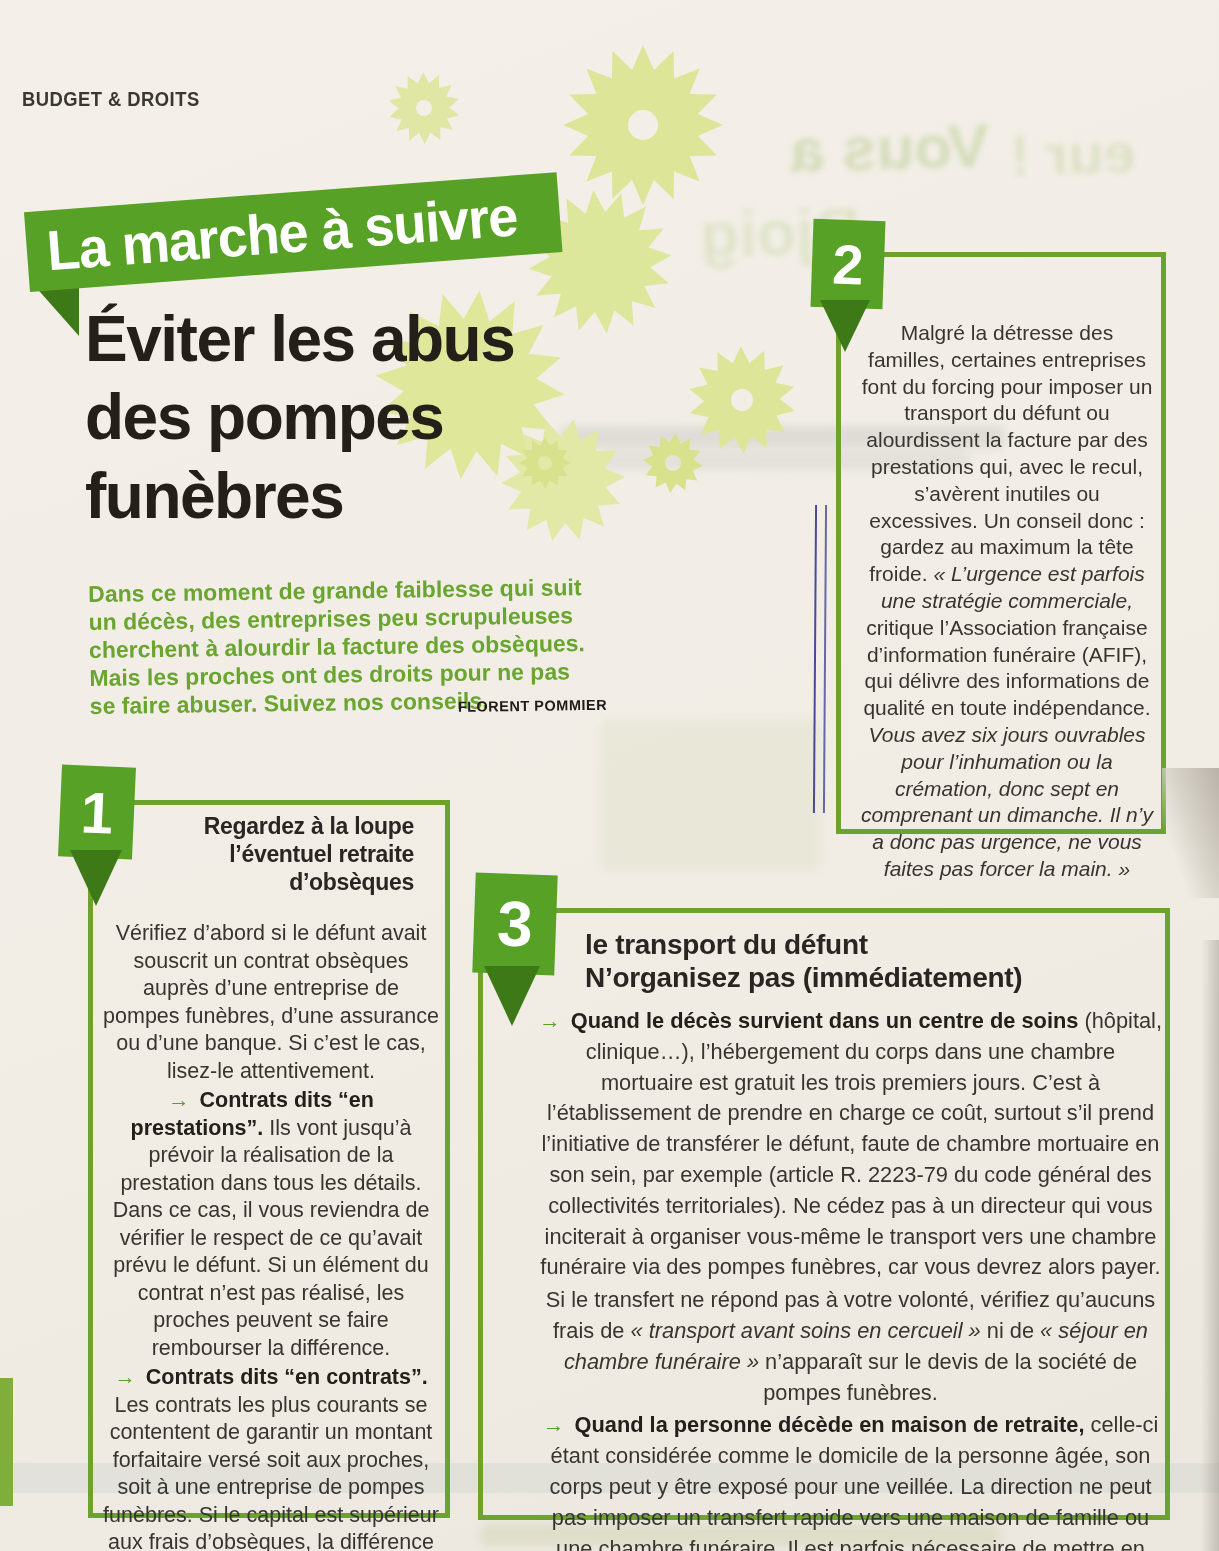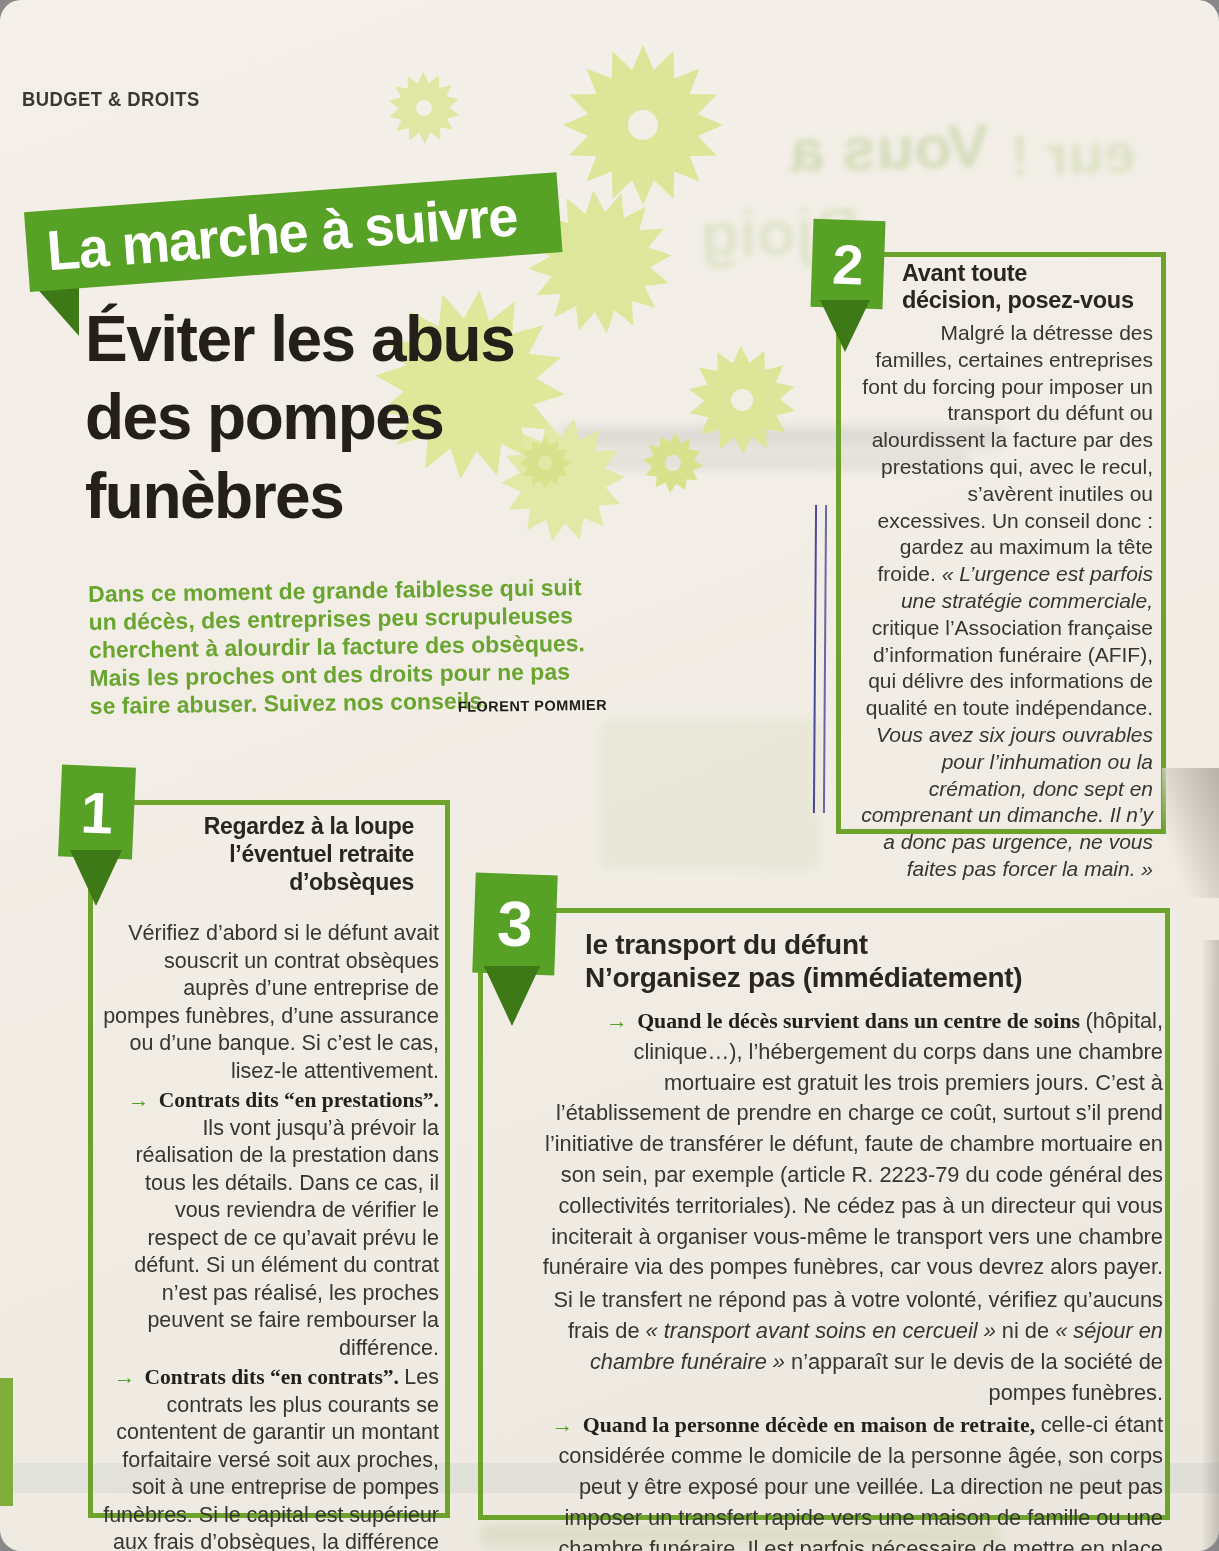--- a/index.html
+++ b/index.html
@@ -2,21 +2,20 @@
 <html lang="fr"><head>
 <meta charset="utf-8">
 <style>
   html,body{margin:0;padding:0;background:#888;}
   .page{
     position:relative;width:1219px;height:1551px;margin:0 auto;
     background:linear-gradient(160deg,#f4f0e9 0%,#f1ede5 55%,#ece7de 100%);
     overflow:hidden;
     font-family:"Liberation Sans", sans-serif;
     color:#2b2724;
-    border-radius:21px;
   }
   
   .gears{position:absolute;inset:0;z-index:1;pointer-events:none;}
   .ghost{position:absolute;z-index:0;color:rgba(139,176,77,0.30);
     font-weight:bold;transform:scaleX(-1) rotate(1.5deg);filter:blur(3px);
     white-space:nowrap;}
   .ghost-bar{position:absolute;z-index:0;filter:blur(5px);border-radius:8px;}
   .edge-shadow-right{position:absolute;right:0;top:940px;width:18px;height:611px;
     background:linear-gradient(to left,rgba(120,115,105,0.35),rgba(120,115,105,0));z-index:6;}
   .page-curl{position:absolute;left:1162px;top:768px;width:57px;height:130px;
@@ -45,24 +44,24 @@
     letter-spacing:0.5px;font-weight:bold;}
   
   .nbox{position:absolute;box-sizing:border-box;border:5px solid #6da32d;
     background:transparent;z-index:2;}
   .tab{position:absolute;z-index:4;}
   .tab-square{display:flex;align-items:center;justify-content:center;
     color:#fff;font-weight:bold;}
   .tab-fold{position:absolute;clip-path:polygon(0 0,100% 0,50% 100%);}
   .box-heading{position:absolute;z-index:4;font-weight:bold;color:#2a2522;
     letter-spacing:-0.3px;}
-  .box-body{position:absolute;z-index:4;color:#38342f;text-align:right;}
+  .box-body{position:absolute;z-index:4;color:#38342f;text-align:center;}
   .box-body p.rp{margin:0 0 2px 0;}
   .box-body .arrow{font-weight:bold;margin-right:4px;}
-  .box-body strong{color:#23201c;font-family:Liberation Serif, serif;}
+  .box-body strong{color:#23201c;}
   .pen-line{position:absolute;left:814px;top:505px;width:8px;height:308px;z-index:5;
     border-left:2px solid rgba(46,46,140,0.85);border-right:2px solid rgba(46,46,140,0.7);
     transform:rotate(0.4deg);}
   
   #box1{left:88px;top:800px;width:362px;height:718px;}
   #box1-heading{left:154px;top:812px;width:260px;font-size:23px;line-height:28px;}
   #box1-body{left:103px;top:920px;width:336px;font-size:21.5px;line-height:27.5px;}
   #box2{left:836px;top:252px;width:330px;height:582px;}
   #box2-heading{left:902px;top:260px;width:260px;font-size:23.5px;line-height:27px;}
   #box2-body{left:861px;top:320px;width:292px;font-size:21px;line-height:26.8px;}
@@ -136,24 +135,20 @@
       <p class="rp"><span>Vérifiez d’abord si le défunt avait souscrit un contrat obsèques auprès d’une entreprise de pompes funèbres, d’une assurance ou d’une banque. Si c’est le cas, lisez-le attentivement.</span></p>
       <p class="rp"><span class="arrow" style="color: rgb(85, 160, 40);">→</span><strong> Contrats dits “en prestations”. </strong><span>Ils vont jusqu’à prévoir la réalisation de la prestation dans tous les détails. Dans ce cas, il vous reviendra de vérifier le respect de ce qu’avait prévu le défunt. Si un élément du contrat n’est pas réalisé, les proches peuvent se faire rembourser la différence.</span></p>
       <p class="rp"><span class="arrow" style="color: rgb(85, 160, 40);">→</span><strong> Contrats dits “en contrats”. </strong><span>Les contrats les plus courants se contentent de garantir un montant forfaitaire versé soit aux proches, soit à une entreprise de pompes funèbres. Si le capital est supérieur aux frais d’obsèques, la différence doit être reversée aux héritiers.</span></p>
     </div>
 
   <section class="nbox" id="box2" style="border-color: rgb(109, 163, 45);"></section>
   <div class="tab" id="tab2">
     <div class="tab-square" style="width: 72px; height: 88px; font-size: 56px; transform: rotate(2deg); background: rgb(87, 161, 38);">2</div>
     <div class="tab-fold" style="left: 8px; top: 80px; width: 50px; height: 52px; background: rgb(61, 122, 23);"></div>
   </div>
-  <h2 class="box-heading" id="box2-heading" style="margin:0;">
-      <div>Avant toute</div>
-      <div>décision, posez-vous</div>
-    </h2>
   <div class="box-body" id="box2-body">
       <p class="rp"><span>Malgré la détresse des familles, certaines entreprises font du forcing pour imposer un transport du défunt ou alourdissent la facture par des prestations qui, avec le recul, s’avèrent inutiles ou excessives. Un conseil donc : gardez au maximum la tête froide. </span><em>« L’urgence est parfois une stratégie commerciale, </em><span>critique l’Association française d’information funéraire (AFIF), qui délivre des informations de qualité en toute indépendance. </span><em>Vous avez six jours ouvrables pour l’inhumation ou la crémation, donc sept en comprenant un dimanche. Il n’y a donc pas urgence, ne vous faites pas forcer la main. »</em></p>
     </div>
   <div class="pen-line"></div>
 
   <section class="nbox" id="box3" style="border-color: rgb(109, 163, 45);"></section>
   <div class="tab" id="tab3">
     <div class="tab-square" style="width: 82px; height: 100px; font-size: 64px; transform: rotate(2deg); background: rgb(87, 161, 38);">3</div>
     <div class="tab-fold" style="left: 10px; top: 92px; width: 56px; height: 60px; background: rgb(61, 122, 23);"></div>
   </div>

